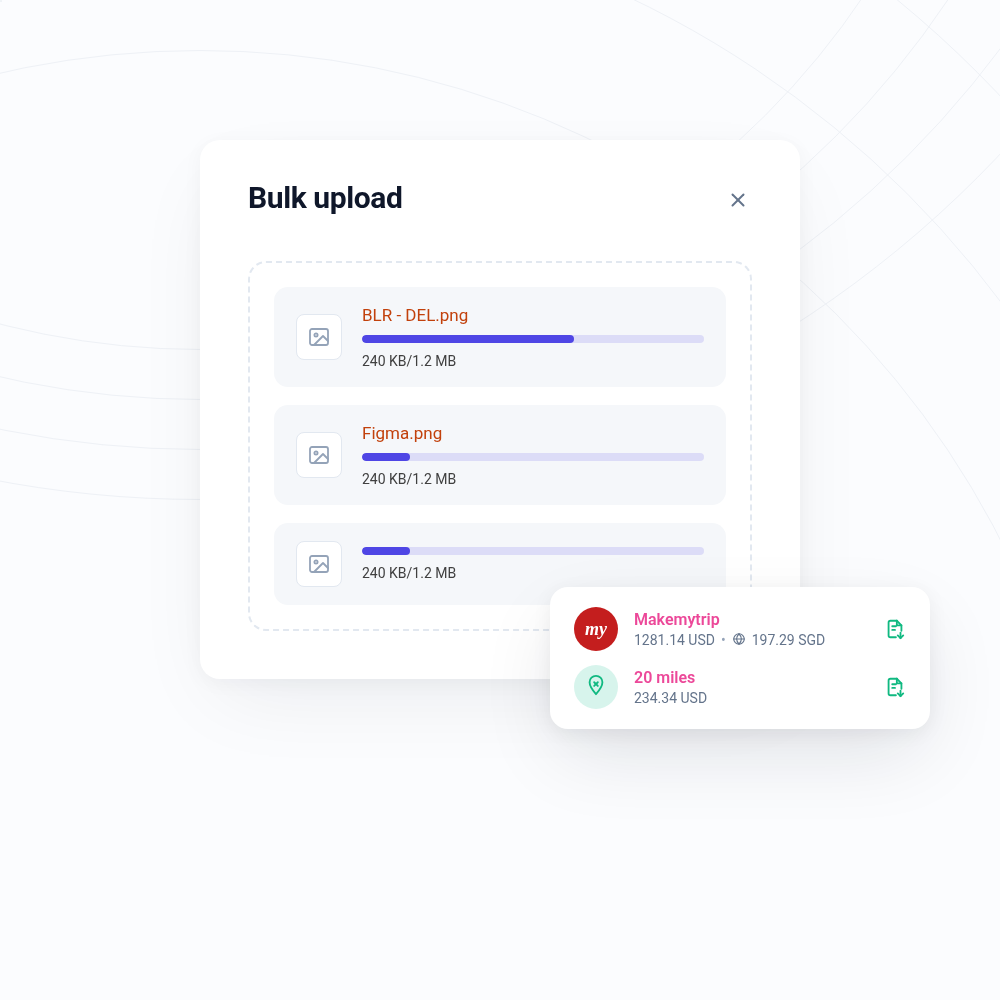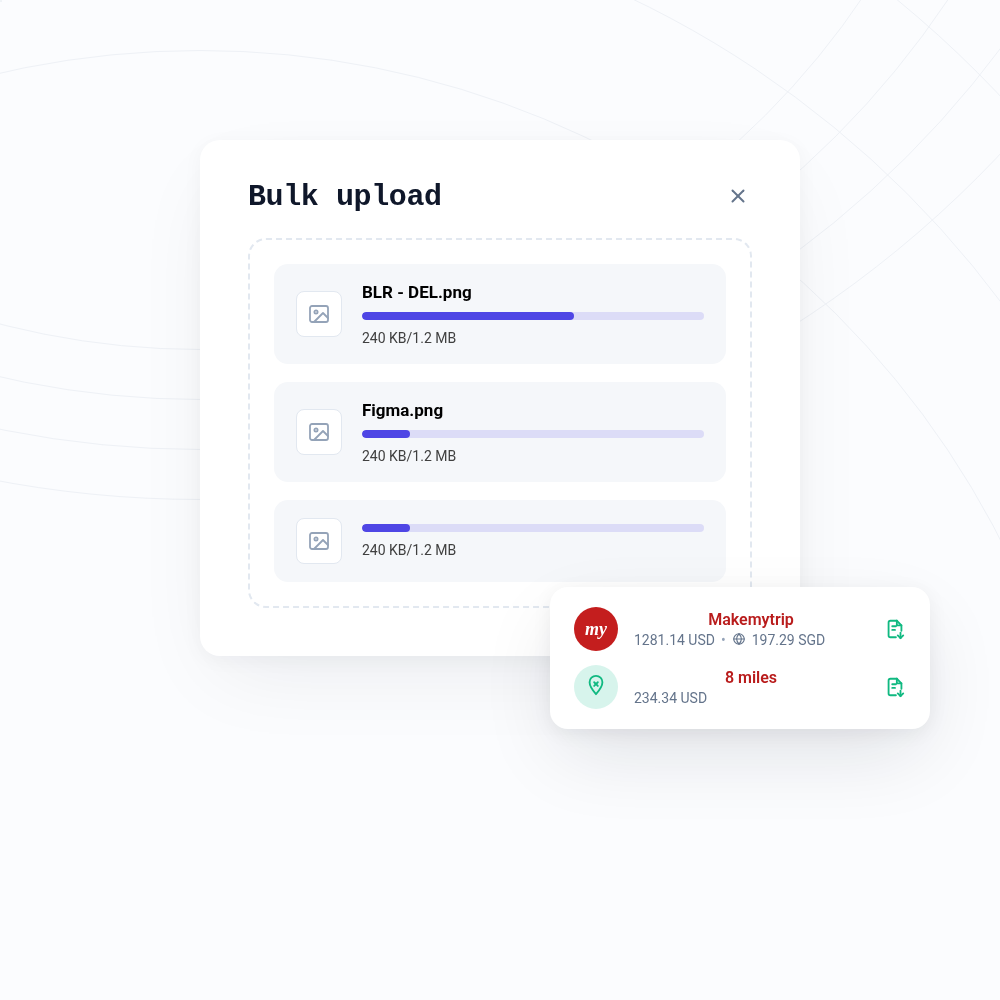--- a/index.html
+++ b/index.html
@@ -22,24 +22,23 @@
     top: 140px;
     width: 600px;
     background: #ffffff;
     border-radius: 20px;
     box-shadow: 0 30px 80px -20px rgba(15,23,42,0.08), 0 4px 20px rgba(15,23,42,0.04);
     padding: 40px 48px 48px 48px;
     z-index: 2;
   }
   .modal-header {
     display: flex;
-    align-items: center;
+    align-items: flex-end;
     justify-content: space-between;
-    margin-bottom: 24px;
-    font-family: Liberation Mono, monospace;
+    margin-bottom: 46px;
   }
   .modal-title {
     font-size: 30px;
     font-weight: 700;
     letter-spacing: -0.4px;
     color: #0f172a;
   }
   .close-btn {
     width: 28px; height: 28px;
     display: flex; align-items: center; justify-content: center;
@@ -70,21 +69,21 @@
     width: 46px; height: 46px;
     background: #ffffff;
     border: 1px solid #e2e8f0;
     border-radius: 8px;
     display: flex; align-items: center; justify-content: center;
     color: #94a3b8;
     flex-shrink: 0;
   }
   .file-icon svg { width: 24px; height: 24px; }
   .file-body { flex: 1; min-width: 0; }
-  .file-name { font-size: 17px; font-weight: 700; color: #000000; margin-bottom: 10px; }
+  .file-name { font-size: 17px; font-weight: 400; color: #c2410c; margin-bottom: 10px; }
   .progress-track {
     width: 100%;
     height: 8px;
     background: #dcdcf7;
     border-radius: 999px;
     overflow: hidden;
     margin-bottom: 10px;
   }
   .progress-fill {
     height: 100%;
@@ -100,33 +99,32 @@
     top: 587px;
     width: 380px;
     background: #ffffff;
     border-radius: 18px;
     box-shadow: 0 30px 80px -10px rgba(15,23,42,0.12), 0 4px 20px rgba(15,23,42,0.06);
     padding: 20px 24px;
     z-index: 3;
     display: flex;
     flex-direction: column;
     gap: 14px;
-    text-align: center;
   }
   .expense-row { display: flex; align-items: center; gap: 16px; }
   .exp-avatar {
     width: 44px; height: 44px; border-radius: 999px;
     display: flex; align-items: center; justify-content: center;
     flex-shrink: 0;
   }
   .exp-avatar.mmt { background: #c41e1e; color: #fff; font-family: cursive; font-style: italic; font-weight: 700; font-size: 18px; }
   .exp-avatar.miles { background: #d7f4ec; color: #10b981; }
   .exp-avatar.miles svg { width: 22px; height: 22px; }
   .exp-body { flex: 1; min-width: 0; }
-  .exp-title { font-size: 16px; font-weight: 600; color: #b91c1c; margin-bottom: 3px; }
+  .exp-title { font-size: 16px; font-weight: 600; color: #ec4899; margin-bottom: 3px; }
   .exp-sub { font-size: 14px; color: #64748b; display: flex; align-items: center; gap: 6px; flex-wrap: wrap; }
   .exp-sub .dot { color: #94a3b8; }
   .exp-sub svg { width: 14px; height: 14px; color: #64748b; }
   .exp-action { width: 22px; height: 22px; color: #10b981; flex-shrink: 0; }
   .exp-action svg { width: 22px; height: 22px; }
 </style>
 </head>
 <body>
 
 <div class="bg-lines" aria-hidden="true">
@@ -246,21 +244,21 @@
     <div class="exp-avatar miles">
       <span>
         <svg viewBox="0 0 24 24" fill="none" stroke="currentColor" stroke-width="2" stroke-linecap="round" stroke-linejoin="round">
             <path d="M12 2a7 7 0 0 0-7 7c0 5 7 13 7 13s7-8 7-13a7 7 0 0 0-7-7z"></path>
             <path d="M10 9l4 4"></path>
             <path d="M14 9l-4 4"></path>
           </svg>
       </span>
     </div>
     <div class="exp-body">
-      <div class="exp-title">8 miles</div>
+      <div class="exp-title">20 miles</div>
       <div class="exp-sub">
         <span>234.34 USD</span>
       </div>
     </div>
     <div class="exp-action">
       <svg viewBox="0 0 24 24" fill="none" stroke="currentColor" stroke-width="2" stroke-linecap="round" stroke-linejoin="round">
           <path d="M14 3H7a2 2 0 0 0-2 2v14a2 2 0 0 0 2 2h6"></path>
           <path d="M14 3l5 5v6"></path>
           <path d="M14 3v5h5"></path>
           <path d="M9 9h4"></path>

